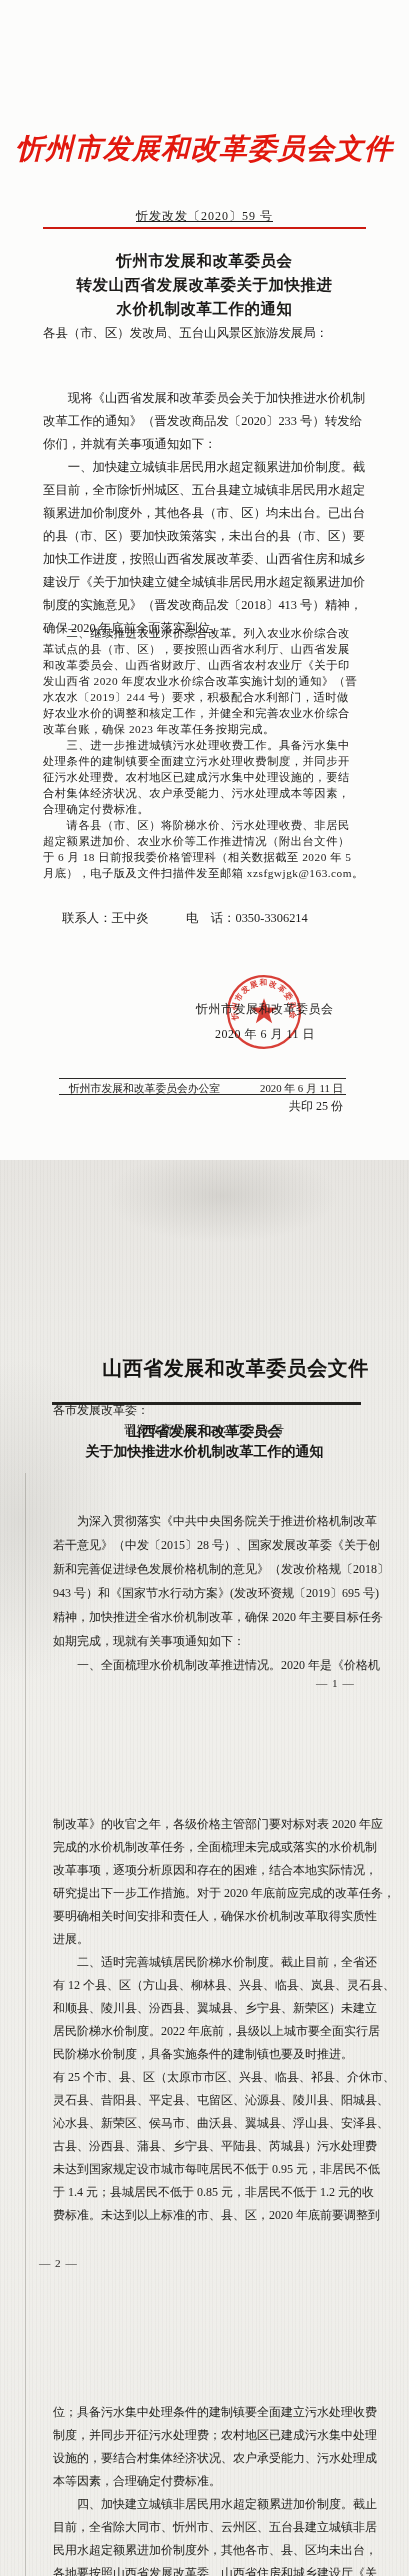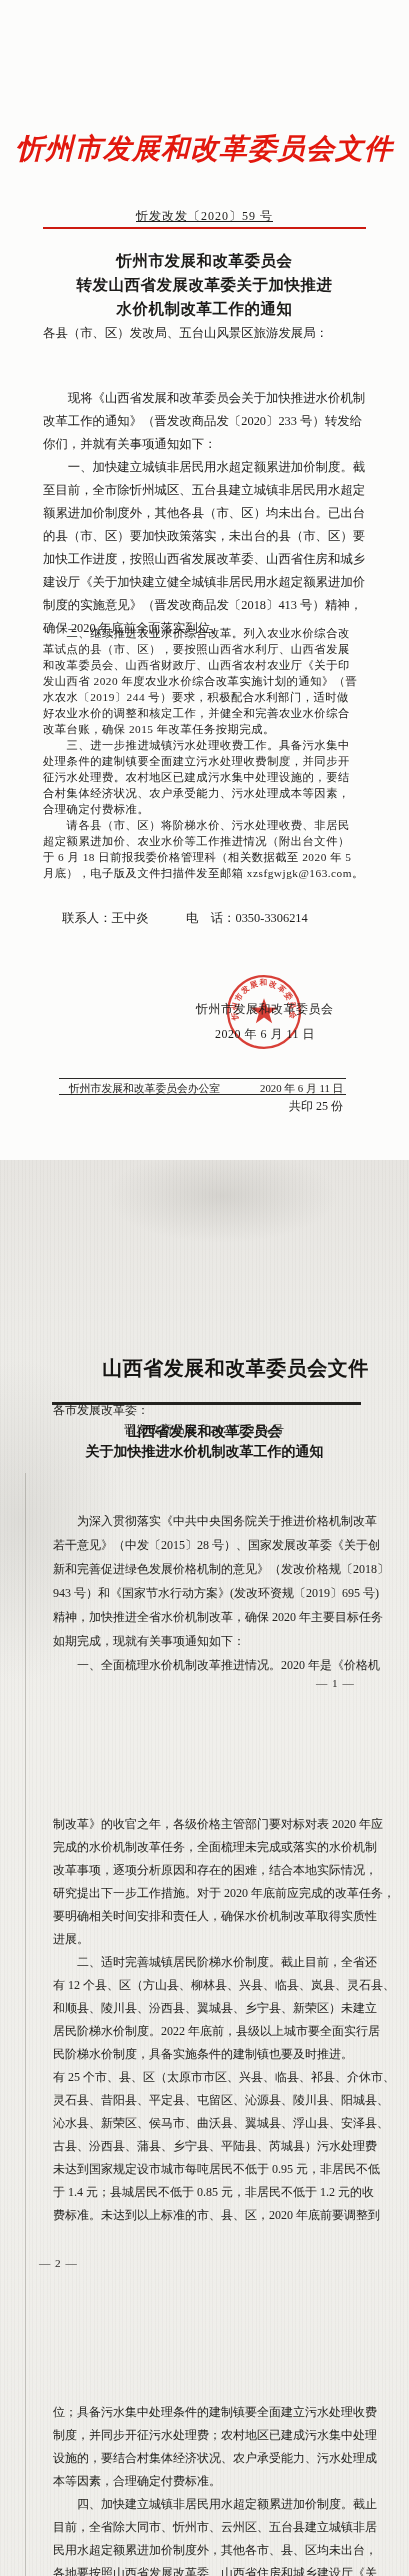--- a/index.html
+++ b/index.html
@@ -81,21 +81,21 @@
       <div class="tl">制度的实施意见》（晋发改商品发〔2018〕413 号）精神，</div>
       <div class="tl">确保 2020 年底前全面落实到位。</div>
     </div>
   <div class="abs blk" id="blk-cde">
       <div class="tl">　　二、继续推进农业水价综合改革。列入农业水价综合改</div>
       <div class="tl">革试点的县（市、区），要按照山西省水利厅、山西省发展</div>
       <div class="tl">和改革委员会、山西省财政厅、山西省农村农业厅《关于印</div>
       <div class="tl">发山西省 2020 年度农业水价综合改革实施计划的通知》（晋</div>
       <div class="tl">水农水〔2019〕244 号）要求，积极配合水利部门，适时做</div>
       <div class="tl">好农业水价的调整和核定工作，并健全和完善农业水价综合</div>
-      <div class="tl">改革台账，确保 2015 年改革任务按期完成。</div>
+      <div class="tl">改革台账，确保 2023 年改革任务按期完成。</div>
       <div class="tl">　　三、进一步推进城镇污水处理收费工作。具备污水集中</div>
       <div class="tl">处理条件的建制镇要全面建立污水处理收费制度，并同步开</div>
       <div class="tl">征污水处理费。农村地区已建成污水集中处理设施的，要结</div>
       <div class="tl">合村集体经济状况、农户承受能力、污水处理成本等因素，</div>
       <div class="tl">合理确定付费标准。</div>
       <div class="tl">　　请各县（市、区）将阶梯水价、污水处理收费、非居民</div>
       <div class="tl">超定额累进加价、农业水价等工作推进情况（附出台文件）</div>
       <div class="tl">于 6 月 18 日前报我委价格管理科（相关数据截至 2020 年 5</div>
       <div class="tl">月底），电子版及文件扫描件发至邮箱 xzsfgwjgk@163.com。</div>
     </div>

